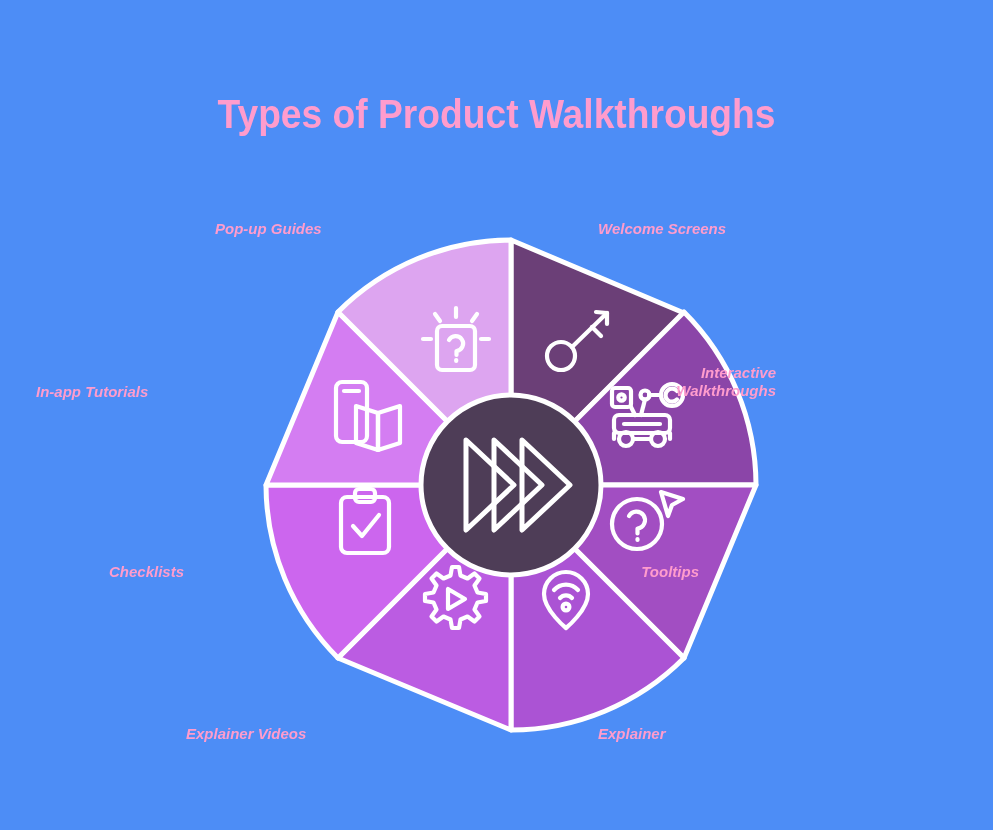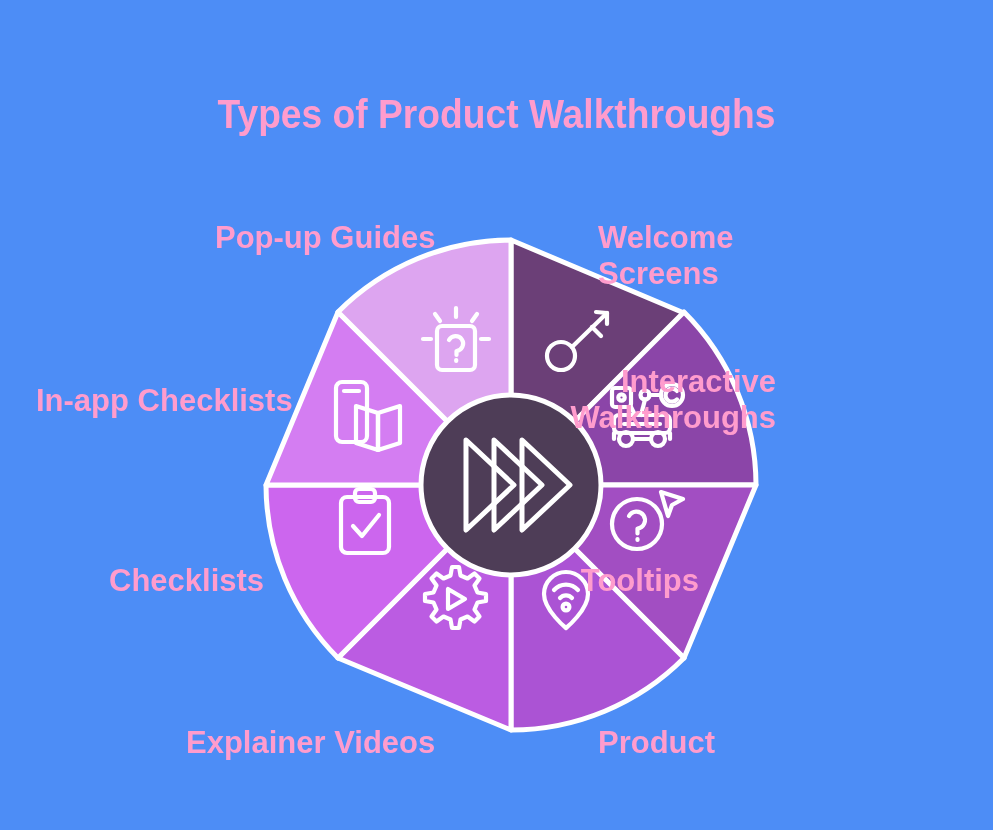--- a/index.html
+++ b/index.html
@@ -38,24 +38,25 @@
     left: 256px;
     top: 230px;
     width: 510px;
     height: 510px;
   }
   .wheel-svg { display: block; width: 510px; height: 510px; }
 
   .label {
     position: absolute;
     color: #ff9ccd;
-    font-size: 31px;
+    font-size: 15px;
     font-weight: bold;
     line-height: 1.17;
     white-space: pre-line;
+    font-style: italic;
   }
   .lbl-welcome     { left: 598px; top: 220px; text-align: left; }
   .lbl-interactive { right: 45px;  top: 364px; text-align: right; width: 260px; }
   .lbl-tooltips    { right: 122px; top: 563px; text-align: left; }
   .lbl-hotspots    { left: 598px;  top: 725px; text-align: left; }
   .lbl-explainer   { left: 186px;  top: 725px; text-align: center; }
   .lbl-checklists  { left: 109px;  top: 563px; text-align: center; }
   .lbl-inapp       { left: 36px;   top: 383px; text-align: left; }
   .lbl-popup       { left: 215px;  top: 220px; text-align: left; }
 </style>
@@ -169,19 +170,19 @@
           <path d="M266,210 L314,255 L266,300 Z"></path>
         </g>
       </g>
     </svg>
   </div>
 
   <div class="label lbl-welcome">Welcome Screens</div>
   <div class="label lbl-interactive">Interactive
 Walkthroughs</div>
   <div class="label lbl-tooltips">Tooltips</div>
-  <div class="label lbl-hotspots">Product</div>
+  <div class="label lbl-hotspots">Explainer</div>
   <div class="label lbl-explainer">Explainer Videos</div>
   <div class="label lbl-checklists">Checklists</div>
-  <div class="label lbl-inapp">In-app Checklists</div>
+  <div class="label lbl-inapp">In-app Tutorials</div>
   <div class="label lbl-popup">Pop-up Guides</div>
 
 </div>
 
 </body></html>

